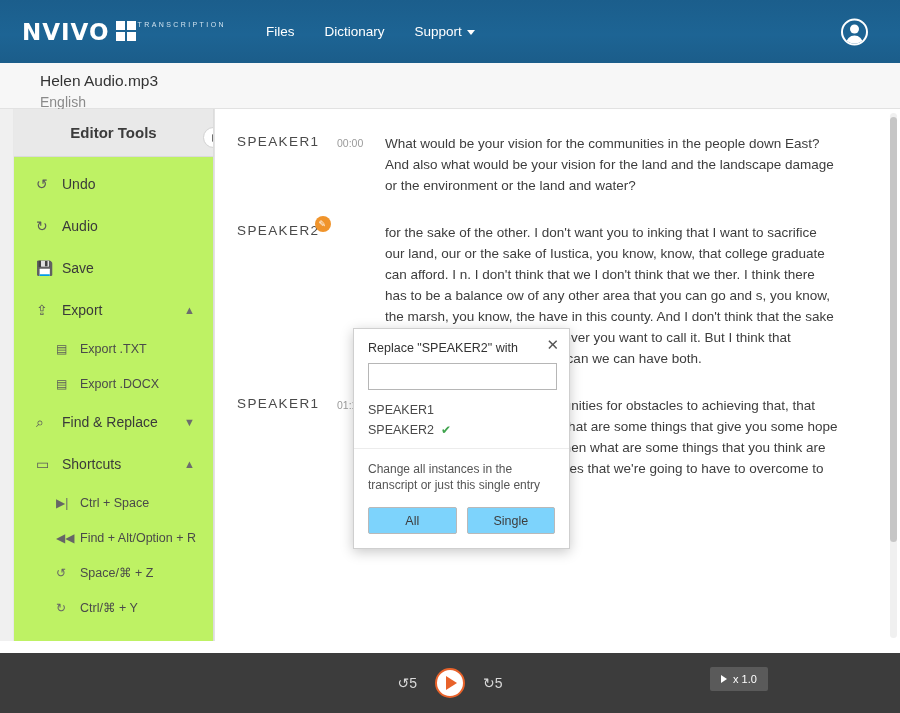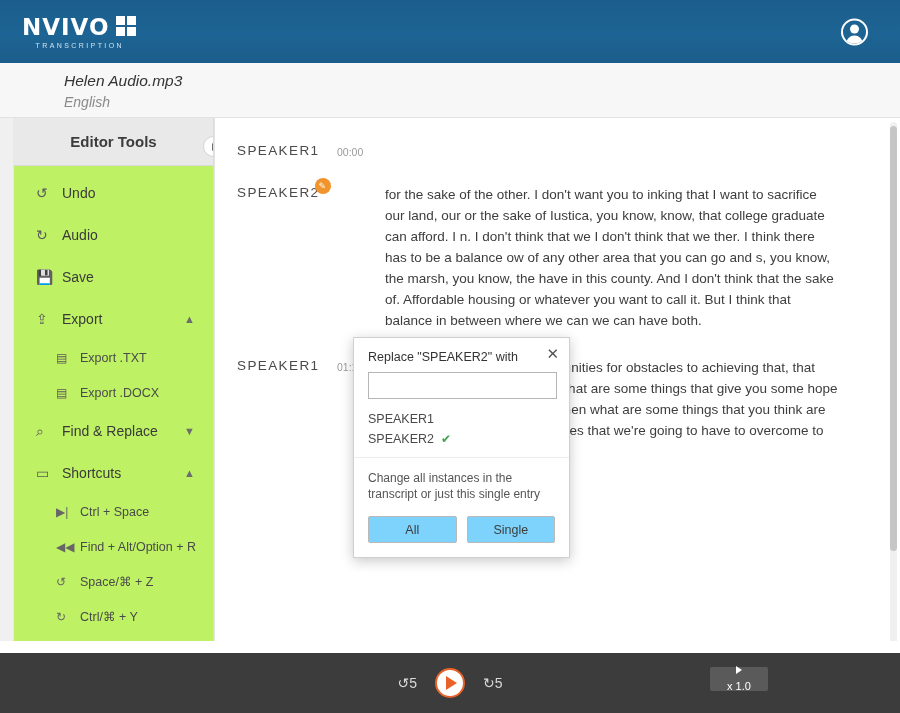--- a/index.html
+++ b/index.html
@@ -20,24 +20,23 @@
   .topbar {
     height: 63px;
     background: linear-gradient(180deg,#1b5e8c 0%, #1d6494 55%, #1b5d8a 100%);
     display: flex;
     align-items: center;
     padding: 0 22px;
     position: relative;
   }
   .logo {
     display: flex;
-    flex-direction: column;
+    flex-direction: row;
     justify-content: center;
     margin-right: 40px;
-    align-items: center;
   }
   .logo-main {
     display: flex;
     align-items: center;
   }
   .logo-text {
     color: #ffffff;
     font-size: 23px;
     font-weight: bold;
     letter-spacing: 1px;
@@ -92,25 +91,24 @@
     width: 9px; height: 9px; border-radius: 50%;
     background: #ffffff; position:absolute; top: 4px;
   }
   .account-icon .body {
     width: 17px; height: 9px; border-radius: 9px 9px 0 0;
     background: #ffffff; margin-bottom:-1px;
   }
 
   
   .fileheader {
-    height: 55px;
+    height: 46px;
     background: #f7f7f7;
     border-bottom: 1px solid #e2e2e2;
-    padding: 9px 0 0 64px;
-    font-style: italic;
+    padding: 9px 0 0 40px;
   }
   .file-title {
     font-size: 15.5px;
     color: #333333;
     font-weight: normal;
   }
   .file-lang {
     font-size: 14px;
     color: #8a8a8a;
     margin-top: 4px;
@@ -378,21 +376,20 @@
     right: 132px;
     top: 14px;
     width: 58px; height: 24px;
     background: #5a5a5a;
     border-radius: 2px;
     display: flex;
     align-items: center;
     justify-content: center;
     gap: 6px;
     cursor: pointer;
-    flex-direction: column;
   }
   .speed-tri {
     width:0;height:0;
     border-top:4px solid transparent;
     border-bottom:4px solid transparent;
     border-left:6px solid #ffffff;
   }
   .speed-label { color: #ffffff; font-size: 11px; }
   .bottom-strip {
     position: absolute;
@@ -412,20 +409,32 @@
         <span class="logo-text">NVIVO</span>
         <span class="logo-squares">
           <span></span>
             <span></span>
             <span></span>
             <span></span>
         </span>
       </div>
       <div class="logo-sub">TRANSCRIPTION</div>
     </div>
+    <div class="nav-items">
+      <div class="nav-item">
+        <span>Files</span>
+      </div>
+      <div class="nav-item">
+        <span>Dictionary</span>
+      </div>
+      <div class="nav-item">
+        <span>Support</span>
+        <span class="caret-down"></span>
+      </div>
+    </div>
     <div class="account-icon">
       <span class="head"></span>
         <span class="body"></span>
     </div>
   </div>
 
   <div class="fileheader">
     <div class="file-title">Helen Audio.mp3</div>
     <div class="file-lang">English</div>
   </div>
@@ -507,20 +516,21 @@
 
       </div>
     </div>
 
     <div class="transcript">
       <div class="transcript-inner">
 
         <div class="para">
           <div class="spk">SPEAKER1</div>
           <div class="ts">00:00</div>
+          <div class="ptext">What would be your vision for the communities in the people down East? And also what would be your vision for the land and the landscape damage or the environment or the land and water?</div>
         </div>
 
         <div class="para">
           <div class="spk">
             <span>SPEAKER2</span>
             <span class="spk-badge">✎</span>
           </div>
           <div class="ts"></div>
           <div class="ptext">for the sake of the other. I don't want you to inking that I want to sacrifice our land, our or the sake of Iustica, you know, know, that college graduate can afford. I n. I don't think that we I don't think that we ther. I think there has to be a balance ow of any other area that you can go and s, you know, the marsh, you know, the have in this county. And I don't think that the sake of. Affordable housing or whatever you want to call it. But I think that balance in between where we can we can have both.</div>
         </div>

